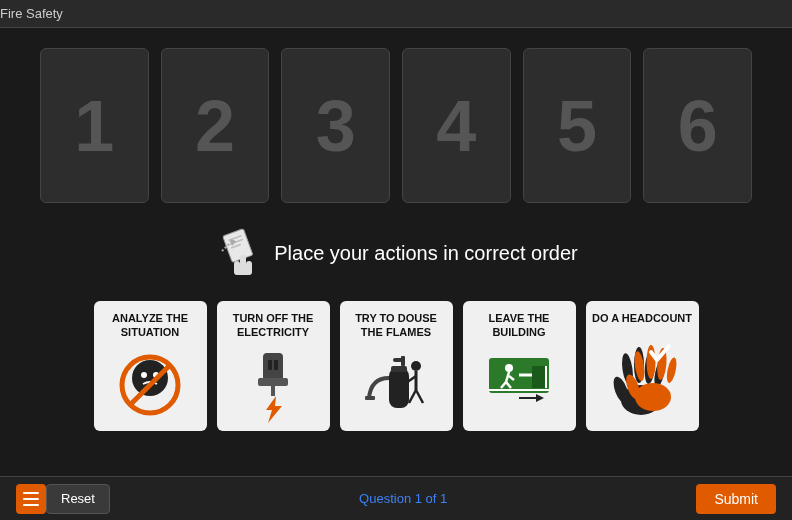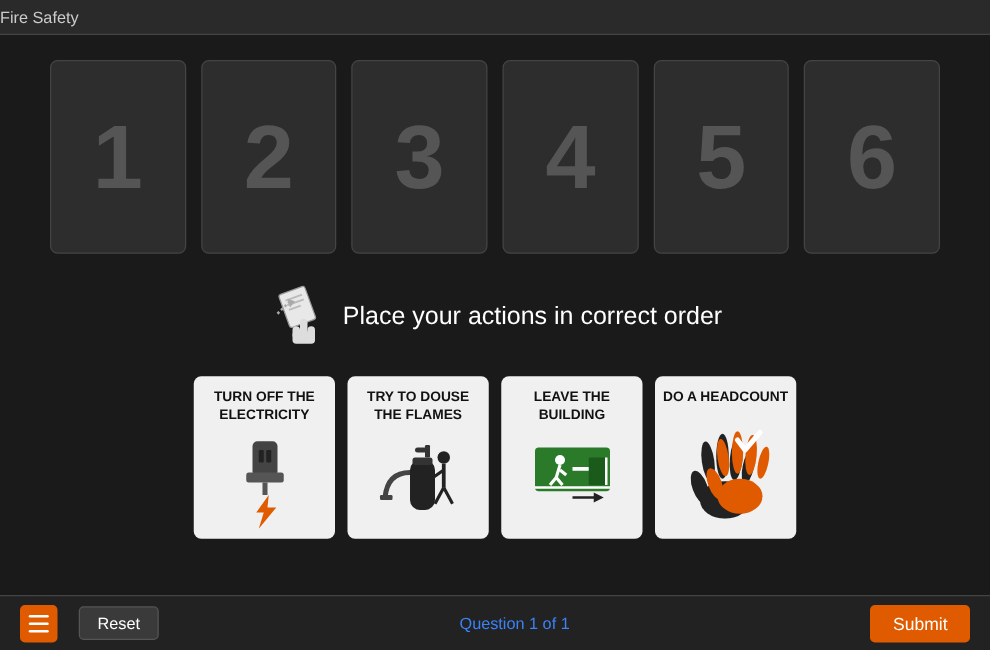--- a/index.html
+++ b/index.html
@@ -116,22 +116,21 @@
       background: #222;
       border-top: 1px solid #444;
       display: flex;
       align-items: center;
       justify-content: space-between;
       padding: 0 16px;
     }
 
     #bottom-left {
       display: flex;
-      align-items: center;
-      gap: 17px;
+      gap: 0;
     }
 
     #menu-btn {
       width: 30px;
       height: 30px;
       background: #e05a00;
       border-radius: 4px;
       display: flex;
       flex-direction: column;
       align-items: center;
@@ -230,20 +229,36 @@
           <rect x="2" y="6" width="6" height="10" rx="3" fill="#ddd"></rect>
           <rect x="14" y="6" width="6" height="10" rx="3" fill="#ddd"></rect>
         </g>
       </svg>
     </div>
     <span id="instruction-text">Place your actions in correct order</span>
   </div>
 
   <div id="actions-row">
 
+    <div class="action-card">
+      <div class="action-card-title">ANALYZE THE SITUATION</div>
+      <div class="action-card-image">
+        <svg width="70" height="70" viewBox="0 0 70 70">
+
+          <circle cx="35" cy="28" r="18" fill="#222"></circle>
+
+          <circle cx="29" cy="25" r="3" fill="white"></circle>
+          <circle cx="41" cy="25" r="3" fill="white"></circle>
+          <path d="M28 34 Q35 30 42 34" stroke="white" stroke-width="2" fill="none"></path>
+
+          <circle cx="35" cy="35" r="28" fill="none" stroke="#e05a00" stroke-width="5"></circle>
+          <line x1="15" y1="55" x2="55" y2="15" stroke="#e05a00" stroke-width="5"></line>
+        </svg>
+      </div>
+    </div>
 
 
     <div class="action-card">
       <div class="action-card-title">TURN OFF THE ELECTRICITY</div>
       <div class="action-card-image">
         <svg width="70" height="75" viewBox="0 0 70 75">
 
           <rect x="25" y="5" width="20" height="28" rx="4" fill="#444"></rect>
           <rect x="30" y="12" width="4" height="10" rx="1" fill="#222"></rect>
           <rect x="36" y="12" width="4" height="10" rx="1" fill="#222"></rect>

